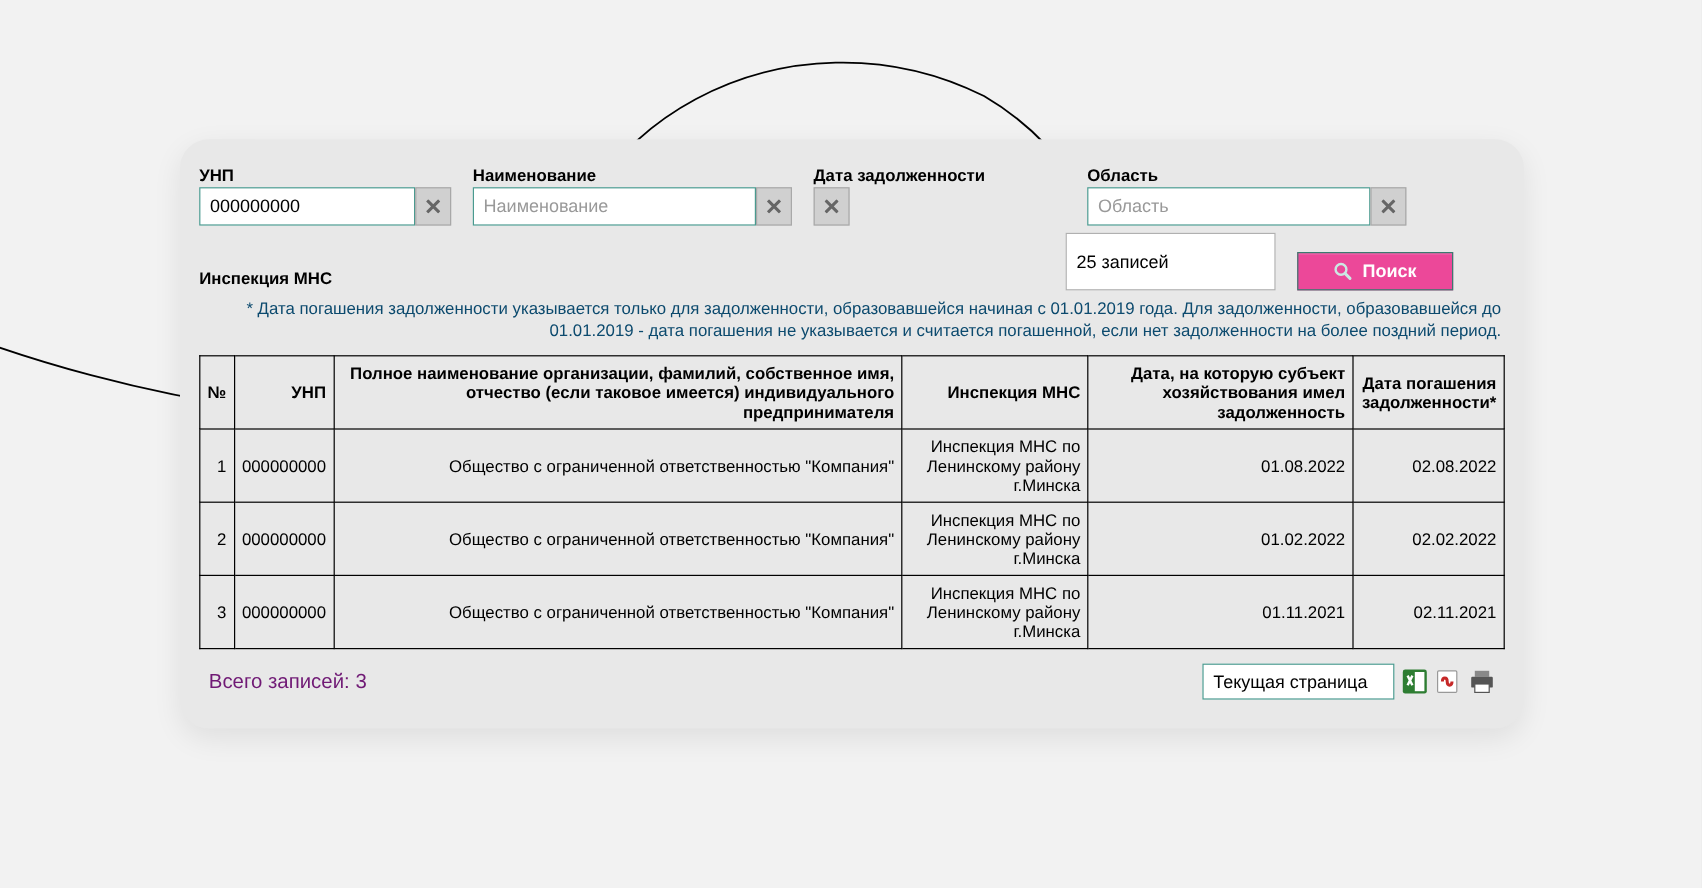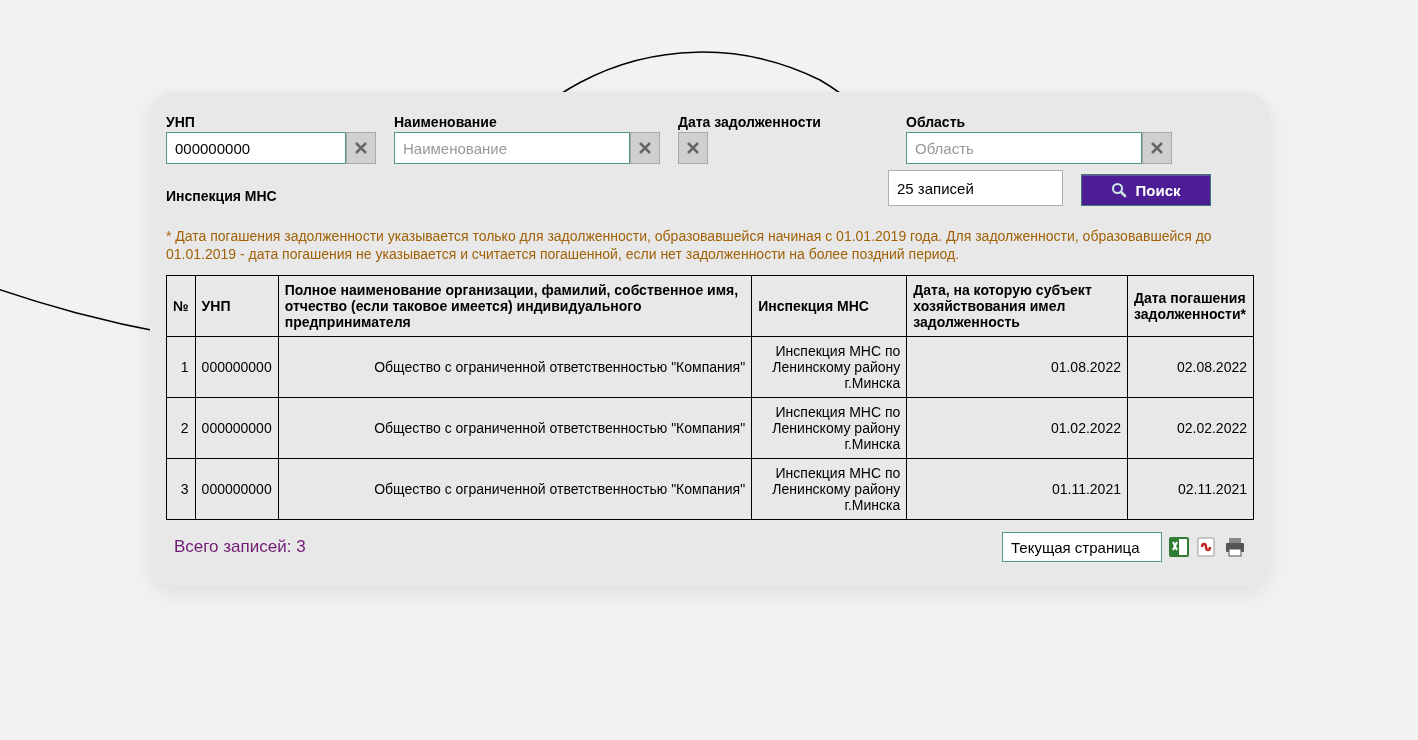--- a/index.html
+++ b/index.html
@@ -20,21 +20,21 @@
     }
     .bg-curve-2 {
       position: absolute;
       top: 240px;
       left: -80px;
       width: 560px;
       height: 560px;
     }
     .panel {
       position: absolute;
-      top: 92px;
+      top: 116px;
       left: 150px;
       width: 1120px;
       background: #e8e8e8;
       border-radius: 24px;
       box-shadow: 0 8px 24px rgba(0,0,0,0.08);
       padding: 22px 16px 24px 16px;
     }
     .filter-row {
       display: flex;
       gap: 18px;
@@ -82,61 +82,62 @@
       gap: 18px;
       align-items: flex-end;
       margin-top: 6px;
     }
     .records-input {
       font-family: Arial;
       font-size: 15px;
       padding: 0 8px;
       background: #fff;
       border: 1px solid #b0b0b0;
-      height: 36px;
+      height: 48px;
       width: 175px;
     }
     .search-btn {
       height: 32px;
       width: 130px;
-      background: #4c1d95;
+      background: #ec4899;
       border: 1px solid #3a7a70;
       color: #fff;
       font-size: 15px;
       font-weight: bold;
       cursor: pointer;
       display: flex;
       align-items: center;
       justify-content: center;
       gap: 8px;
       box-shadow: inset 0 1px 0 rgba(255,255,255,0.2);
     }
     .footnote {
       font-size: 14px;
-      color: #a16207;
-      margin-top: 21px;
+      color: #0c4a6e;
+      margin-top: 6px;
       line-height: 1.3;
       width: 1085px;
+      text-align: right;
     }
     .results-table {
       border-collapse: collapse;
       width: 1088px;
       margin-top: 12px;
       font-size: 14px;
     }
     .results-table th,
     .results-table td {
       border: 1px solid #000;
       padding: 6px 6px;
       text-align: right;
       vertical-align: middle;
       background: #e8e8e8;
     }
     .results-table th {
-      text-align: left;
+      text-align: right;
       font-weight: bold;
     }
     .table-footer {
       display: flex;
       justify-content: space-between;
       align-items: center;
       margin-top: 12px;
       padding: 0 8px;
     }
     .total-records {

